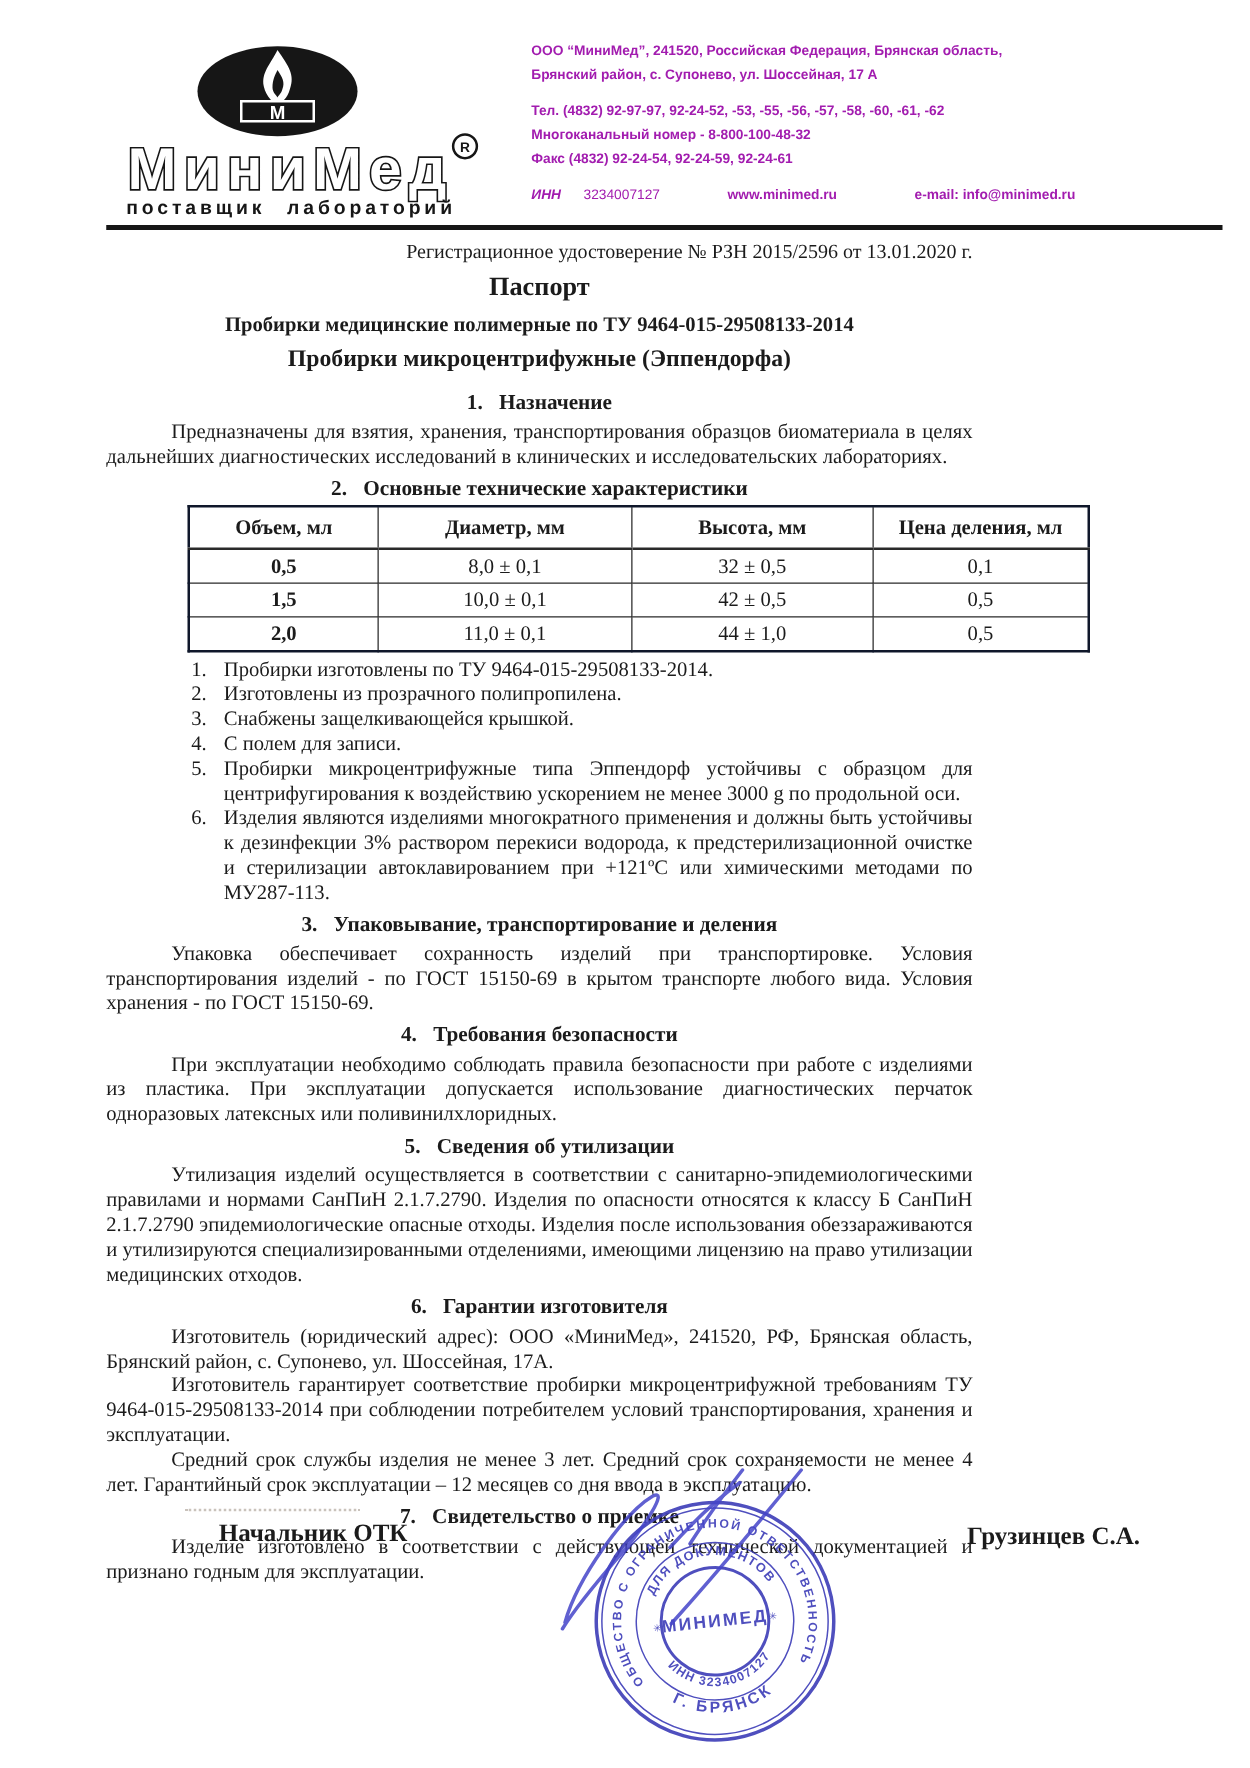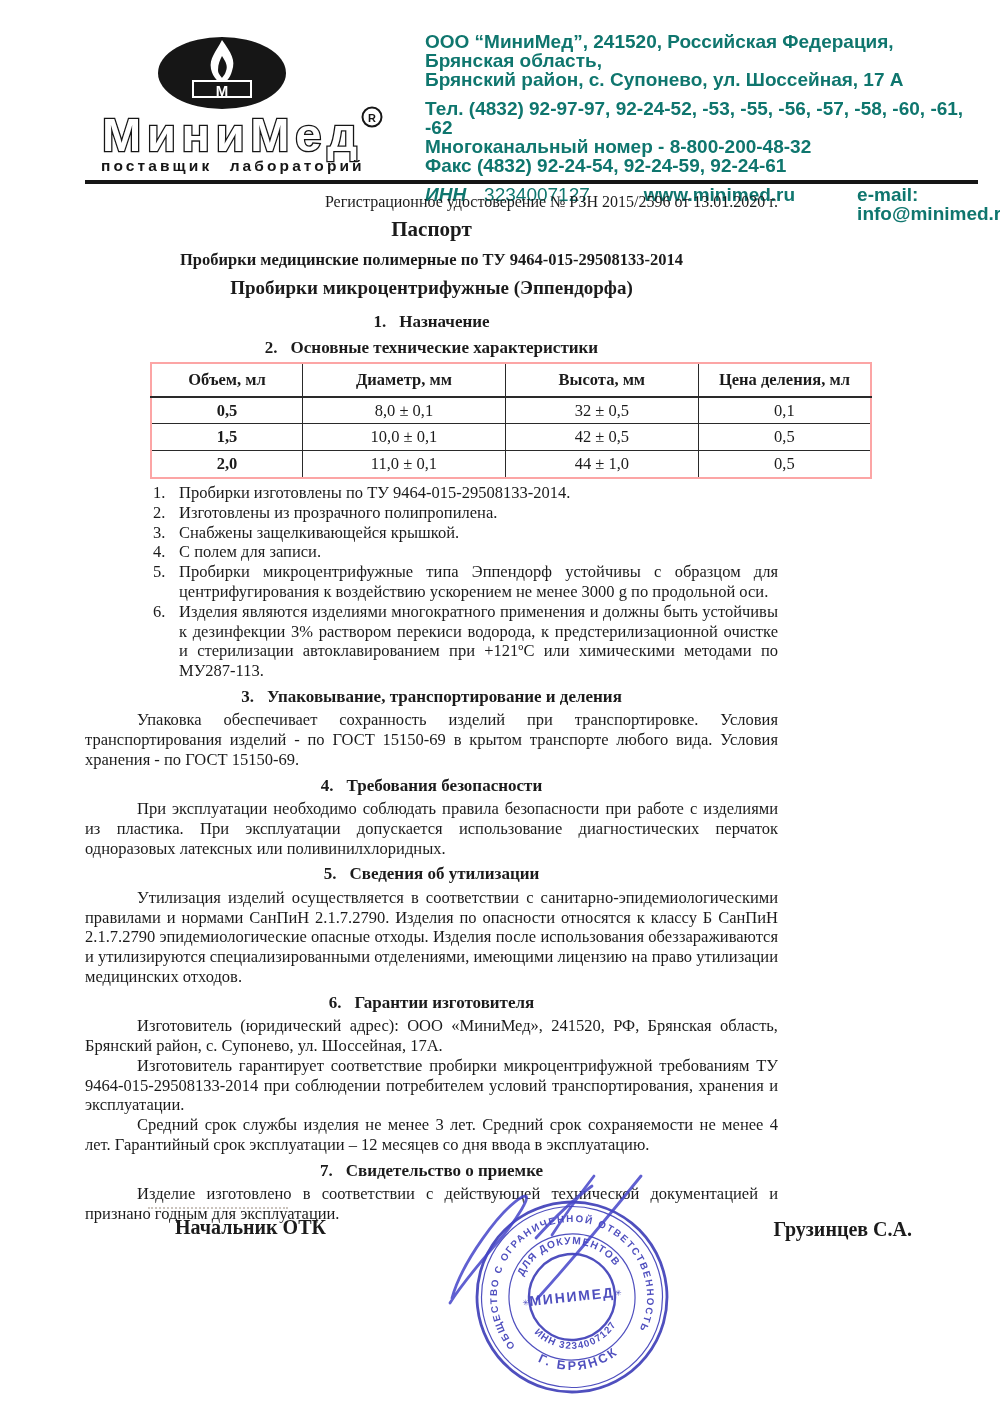--- a/index.html
+++ b/index.html
@@ -5,42 +5,42 @@
   html,body{margin:0;padding:0;background:#ffffff;}
   .page{
     position:relative;width:1000px;height:1414px;background:#fff;overflow:hidden;
     font-family:"Liberation Serif","DejaVu Serif",serif;color:#1b1b1b;
   }
   
   .logo-svg{position:absolute;left:100px;top:26px;}
   .header-info{
     position:absolute;left:425px;top:32px;width:556px;
     font-family:"Liberation Sans","DejaVu Sans",sans-serif;
-    font-weight:bold;font-size:19px;line-height:19px;color:#0f766e;
+    font-weight:bold;font-size:11px;line-height:19px;color:#a21caf;
   }
   .hgap{height:10px;}
   .inn-row{display:flex;align-items:baseline;}
   .inn-label{margin-right:18px;font-style:italic;}
   .inn-value{font-weight:normal;}
   .website{margin-left:54px;}
   .email{margin-left:62px;}
   .rule{position:absolute;left:85px;top:180px;width:893px;height:4px;background:#161616;}
   
   .flow{position:absolute;left:0;top:192px;width:848px;padding:0 70px 0 85px;box-sizing:border-box;
         font-size:16.5px;line-height:1.2;}
   .reg-line{text-align:right;margin:0;font-size:16px;}
   .doc-title{text-align:center;font-size:21px;font-weight:bold;margin:6px 0 0;}
   .doc-sub{text-align:center;font-size:16.5px;font-weight:bold;margin:8px 0 0;}
   .doc-product{text-align:center;font-size:19px;font-weight:bold;margin:7px 0 0;}
   .sec-h{text-align:center;font-weight:bold;font-size:17px;margin:6px 0 3px;}
   .sec-h.first{margin-top:12px;}
   .sec-num{margin-right:13px;}
   .para{margin:0;text-align:justify;text-indent:52px;}
   
-  .char-table{border-collapse:collapse;margin:3px 0 0 65px;width:722px;border:2px solid #fca5a5;}
+  .char-table{border-collapse:collapse;margin:3px 0 0 65px;width:722px;border:2px solid #0f172a;}
   .char-table th,.char-table td{border:1px solid #2a2a2a;text-align:center;font-size:16.5px;}
   .char-table th{font-weight:bold;padding:6px 4px;border-bottom-width:2px;}
   .char-table td{padding:3px 4px;}
   .char-table .c0{font-weight:bold;}
   .colw0{width:150px;}.colw1{width:205px;}.colw2{width:195px;}.colw3{width:172px;}
   
   .num-list{margin:4px 0 0 68px;}
   .li{display:flex;line-height:1.2;}
   .li-num{flex:0 0 26px;}
   .li-txt{flex:1;text-align:justify;}
@@ -66,21 +66,21 @@
     <circle cx="272" cy="91" r="9.5" fill="#ffffff" stroke="#161616" stroke-width="2"></circle>
     <text x="272" y="95.5" text-anchor="middle" font-family="Liberation Sans, DejaVu Sans, sans-serif" font-size="11" font-weight="bold" fill="#161616">R</text>
     <text x="1" y="145" font-family="Liberation Sans, DejaVu Sans, sans-serif" font-size="15.5" font-weight="bold" fill="#161616" letter-spacing="3.1" word-spacing="10">поставщик лабораторий</text>
   </svg>
 
   <div class="header-info">
     <div>ООО “МиниМед”, 241520, Российская Федерация, Брянская область,</div>
     <div>Брянский район, с. Супонево, ул. Шоссейная, 17 А</div>
     <div class="hgap"></div>
     <div>Тел. (4832) 92-97-97, 92-24-52, -53, -55, -56, -57, -58, -60, -61, -62</div>
-    <div>Многоканальный номер - 8-800-200-48-32</div>
+    <div>Многоканальный номер - 8-800-100-48-32</div>
     <div>Факс (4832) 92-24-54, 92-24-59, 92-24-61</div>
     <div class="hgap"></div>
     <div class="inn-row">
       <span class="inn-label">ИНН</span>
       <span class="inn-value">3234007127</span>
       <span class="website">www.minimed.ru</span>
       <span class="email">e-mail: info@minimed.ru</span>
     </div>
   </div>
 
@@ -90,20 +90,21 @@
 
     <p class="reg-line">Регистрационное удостоверение № РЗН 2015/2596 от 13.01.2020 г.</p>
 
     <div class="doc-title">Паспорт</div>
     <div class="doc-sub">Пробирки медицинские полимерные по ТУ 9464-015-29508133-2014</div>
     <div class="doc-product">Пробирки микроцентрифужные (Эппендорфа)</div>
 
     <div class="sec-h first">
       <span class="sec-num">1.</span><span>Назначение</span>
     </div>
+    <p class="para">Предназначены для взятия, хранения, транспортирования образцов биоматериала в целях дальнейших диагностических исследований в клинических и исследовательских лабораториях.</p>
 
     <div class="sec-h">
       <span class="sec-num">2.</span><span>Основные технические характеристики</span>
     </div>
 
     <table class="char-table">
       <thead>
         <tr>
           <th class="colw0">Объем, мл</th>
           <th class="colw1">Диаметр, мм</th>

